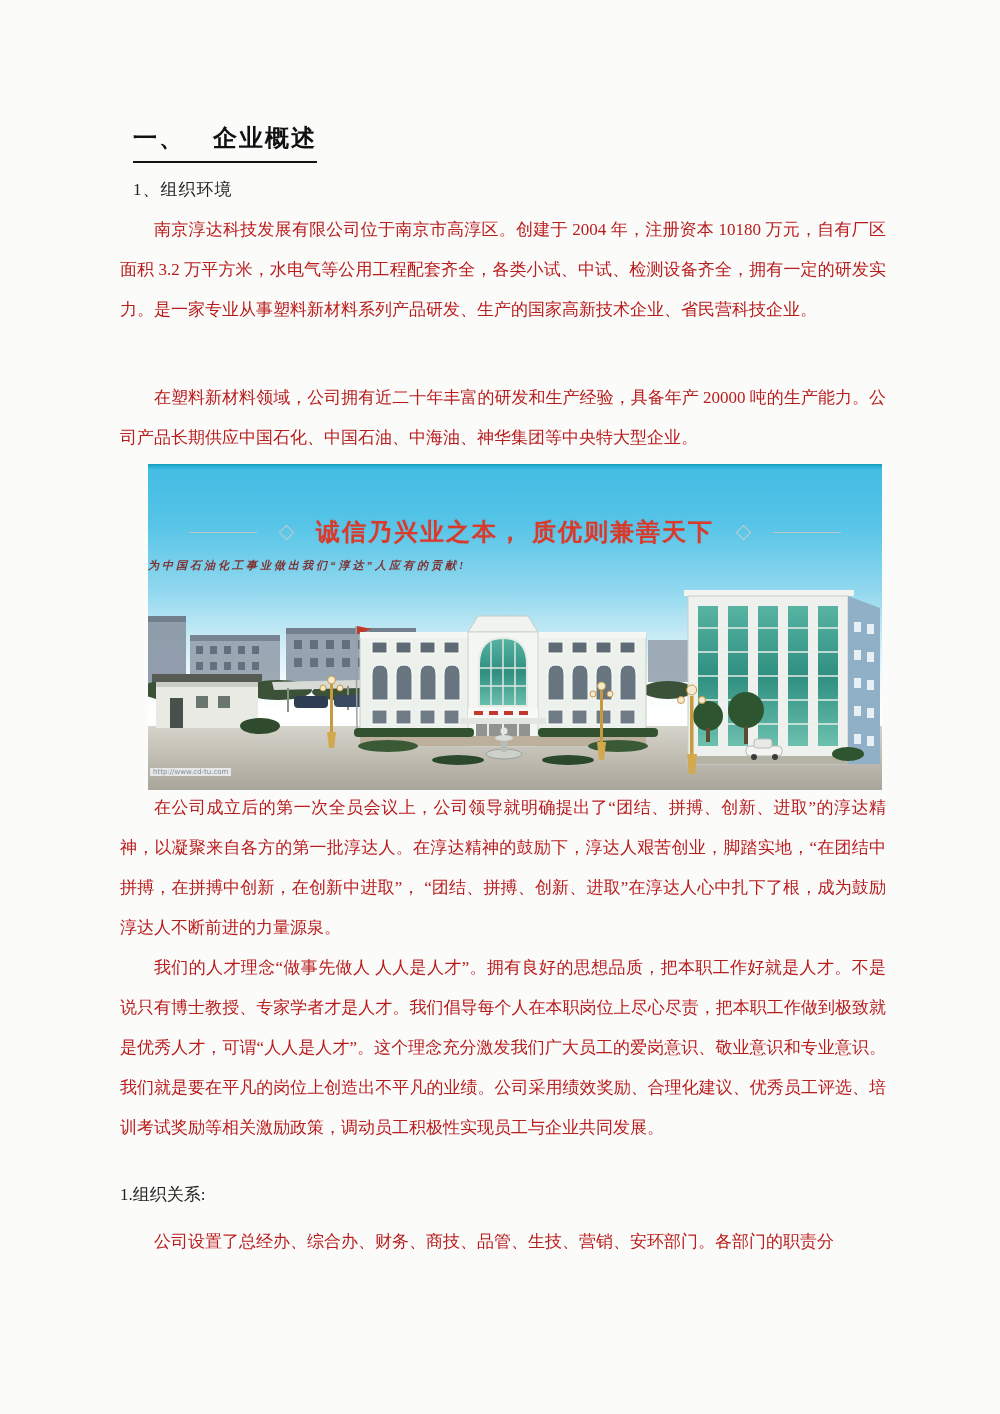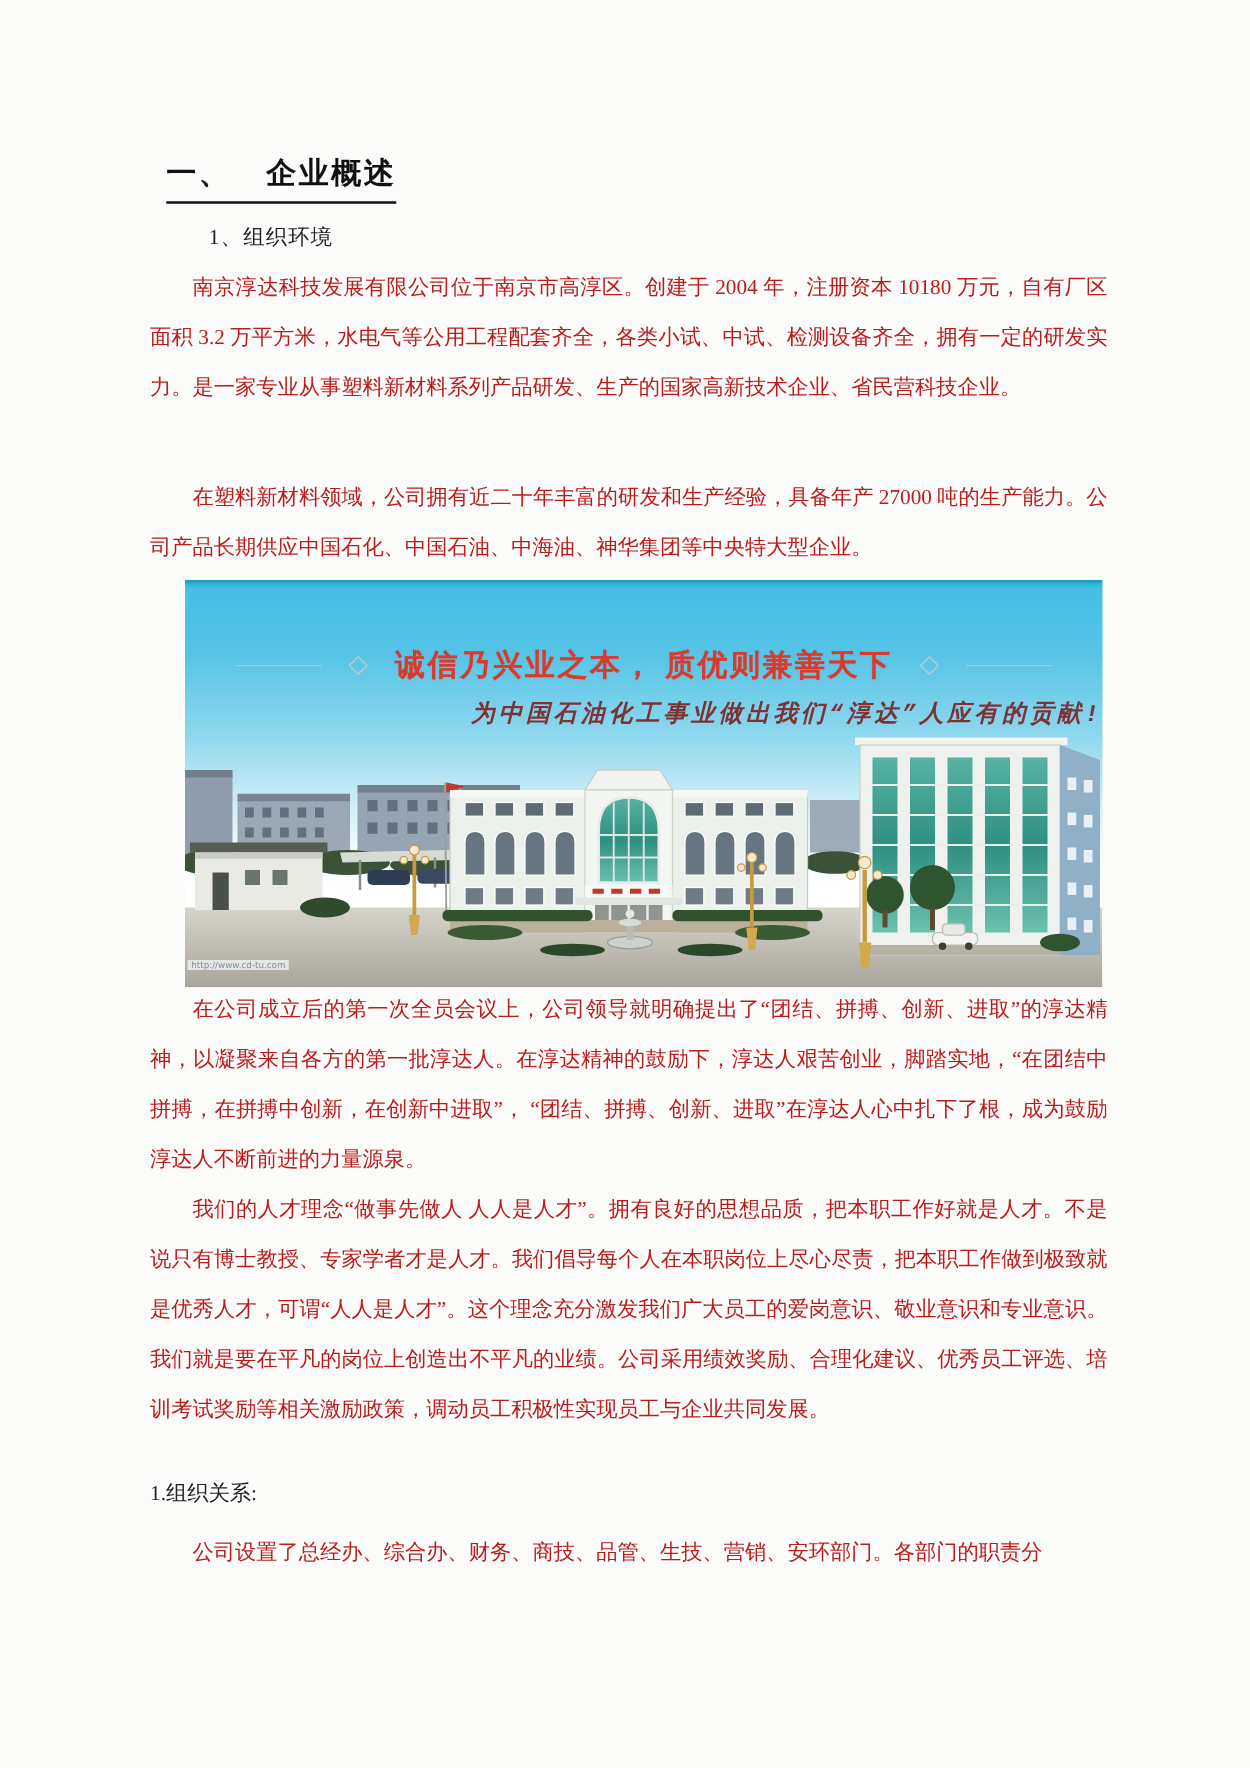--- a/index.html
+++ b/index.html
@@ -18,21 +18,21 @@
     position:absolute;left:133px;top:122px;
     font-size:24px;font-weight:700;color:#111;
     border-bottom:2px solid #141414;
     padding-bottom:7px;
     letter-spacing:2px;
     white-space:nowrap;
   }
   .h1 .num{margin-right:28px;}
   .sub1{
     position:absolute;left:133px;top:178px;
-    font-size:17px;color:#222;letter-spacing:1px;margin-left:34px;
+    font-size:17px;color:#222;letter-spacing:1px;
   }
   .sub2{
     position:absolute;left:120px;top:1183px;
     font-size:17px;color:#222;
   }
 
   
   .para{
     position:absolute;left:120px;width:766px;
     font-size:17px;line-height:40px;
@@ -64,23 +64,23 @@
     width:9px;height:9px;border:1.5px solid #c2ccce;
     transform:rotate(45deg);background:transparent;flex:0 0 auto;
   }
   .slogan-text{
     font-size:24px;font-weight:700;color:#d93a2b;
     letter-spacing:2px;white-space:nowrap;
     text-shadow:0 0 1px rgba(217,58,43,.4);
   }
   .slogan-sub{
     position:absolute;top:94px;left:0;right:0;
-    text-align:right;
-    font-size:19px;font-style:italic;font-weight:700;
-    color:#7e3233;letter-spacing:3px;white-space:nowrap;font-family:Liberation Mono, monospace;
+    text-align:left;
+    font-size:11px;font-style:italic;font-weight:700;
+    color:#7e3233;letter-spacing:3px;white-space:nowrap;
   }
   .building-sign{
     position:absolute;top:136px;left:0;width:692px;
     text-align:right;
     font-size:13px;color:#c23b30;letter-spacing:7px;
     white-space:nowrap;
   }
   .scene{position:absolute;left:0;bottom:0;width:734px;height:212px;}
   .watermark{
     position:absolute;left:2px;bottom:14px;
@@ -95,21 +95,21 @@
 
 <div class="page">
 
   <div class="h1">
     <span class="num">一、</span><span>企业概述</span>
   </div>
 
   <div class="sub1">1、组织环境</div>
 
   <p class="para" id="p1">南京淳达科技发展有限公司位于南京市高淳区。创建于 2004 年，注册资本 10180 万元，自有厂区面积 3.2 万平方米，水电气等公用工程配套齐全，各类小试、中试、检测设备齐全，拥有一定的研发实力。是一家专业从事塑料新材料系列产品研发、生产的国家高新技术企业、省民营科技企业。</p>
-  <p class="para" id="p2">在塑料新材料领域，公司拥有近二十年丰富的研发和生产经验，具备年产 27000 吨的生产能力。公司产品长期供应中国石化、中国石油、中海油、神华集团等中央特大型企业。</p>
+  <p class="para" id="p2">在塑料新材料领域，公司拥有近二十年丰富的研发和生产经验，具备年产 20000 吨的生产能力。公司产品长期供应中国石化、中国石油、中海油、神华集团等中央特大型企业。</p>
 
   <div class="photo">
 
     <div class="slogan-row">
       <span class="slogan-line"></span>
       <span class="diamond"></span>
       <span class="slogan-text">诚信乃兴业之本， 质优则兼善天下</span>
       <span class="diamond"></span>
       <span class="slogan-line"></span>
     </div>

